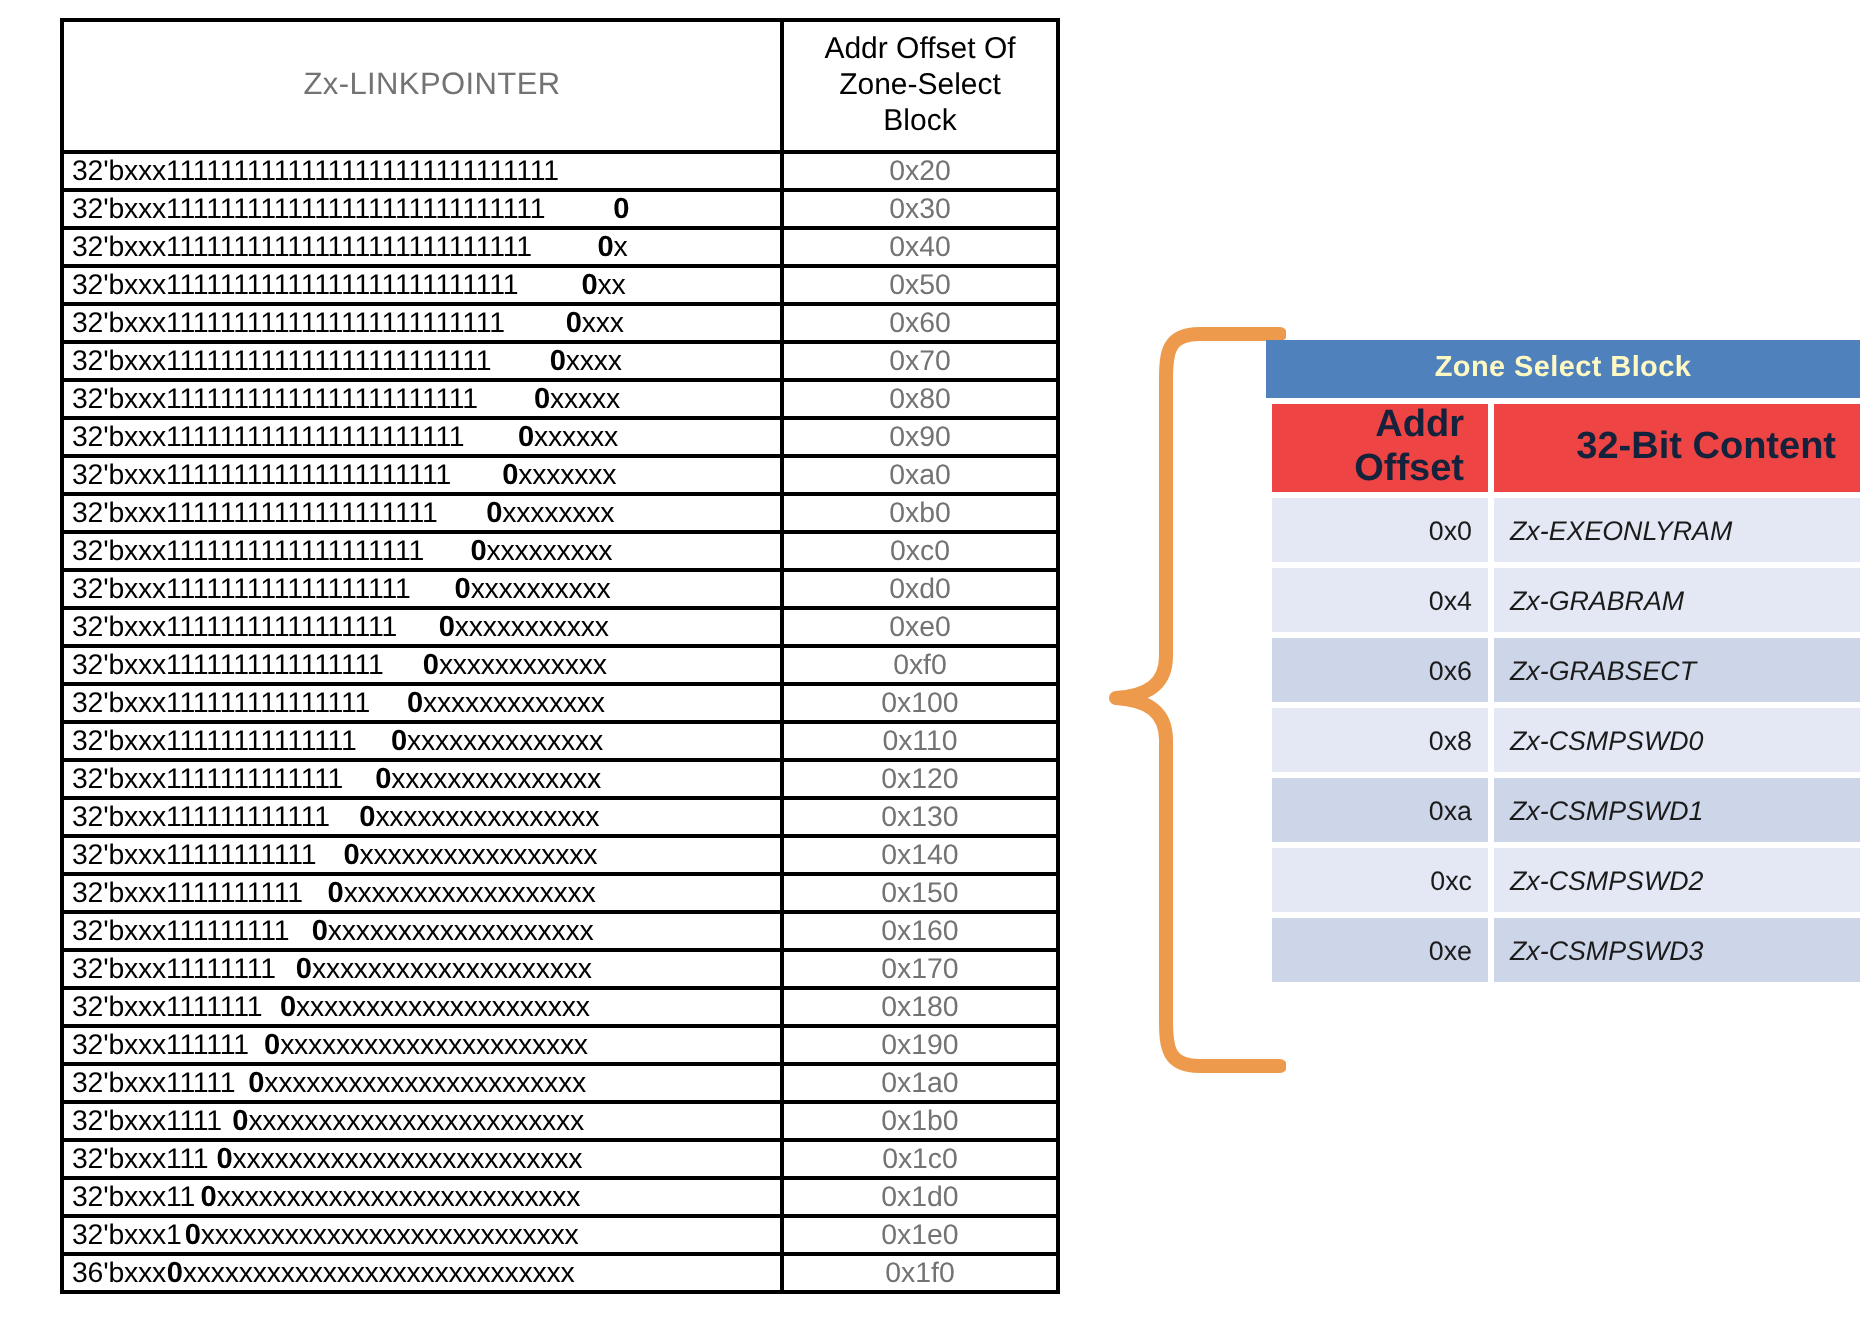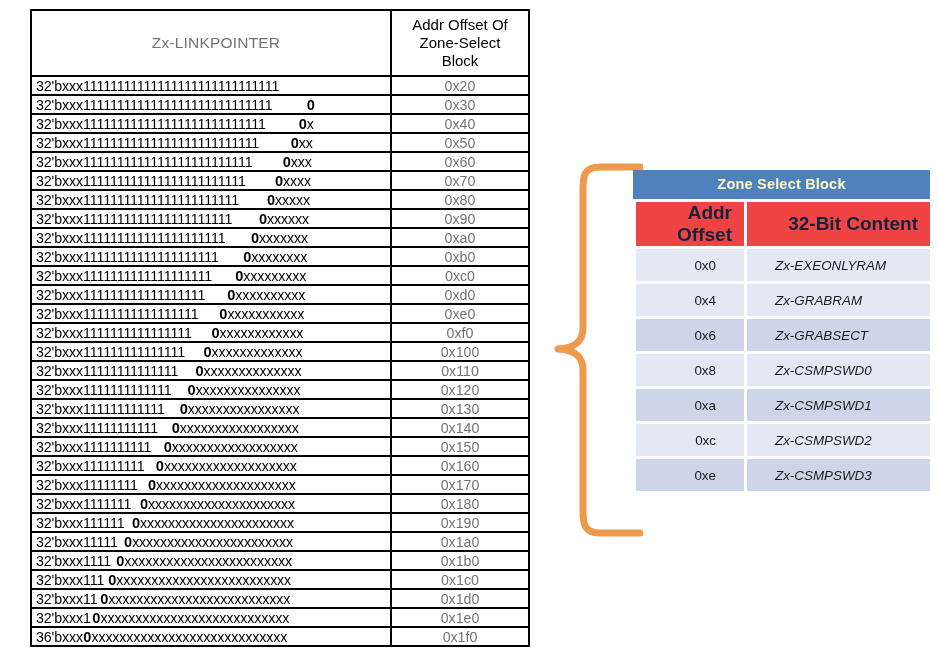--- a/index.html
+++ b/index.html
@@ -111,21 +111,21 @@
     font-weight:bold;
     height:32px;
     padding:0 12px;
   }
   #zsb-grid th.ao{text-align:right;}
   #zsb-grid th.ct{text-align:right;}
   #zsb-grid td{
     font-size:13.4px;
     color:#1B1B1B;
     height:32px;
-    padding:0 28px;
+    padding:0 8px;
   }
   #zsb-grid td.ao{text-align:right;}
   #zsb-grid td.ct{text-align:left;font-style:italic;}
   #zsb-grid tr.lt td{background:#E3E8F4;}
   #zsb-grid tr.dk td{background:#CDD6E8;}
 </style>
 </head>
 <body>
 
 <table id="lp-table">

